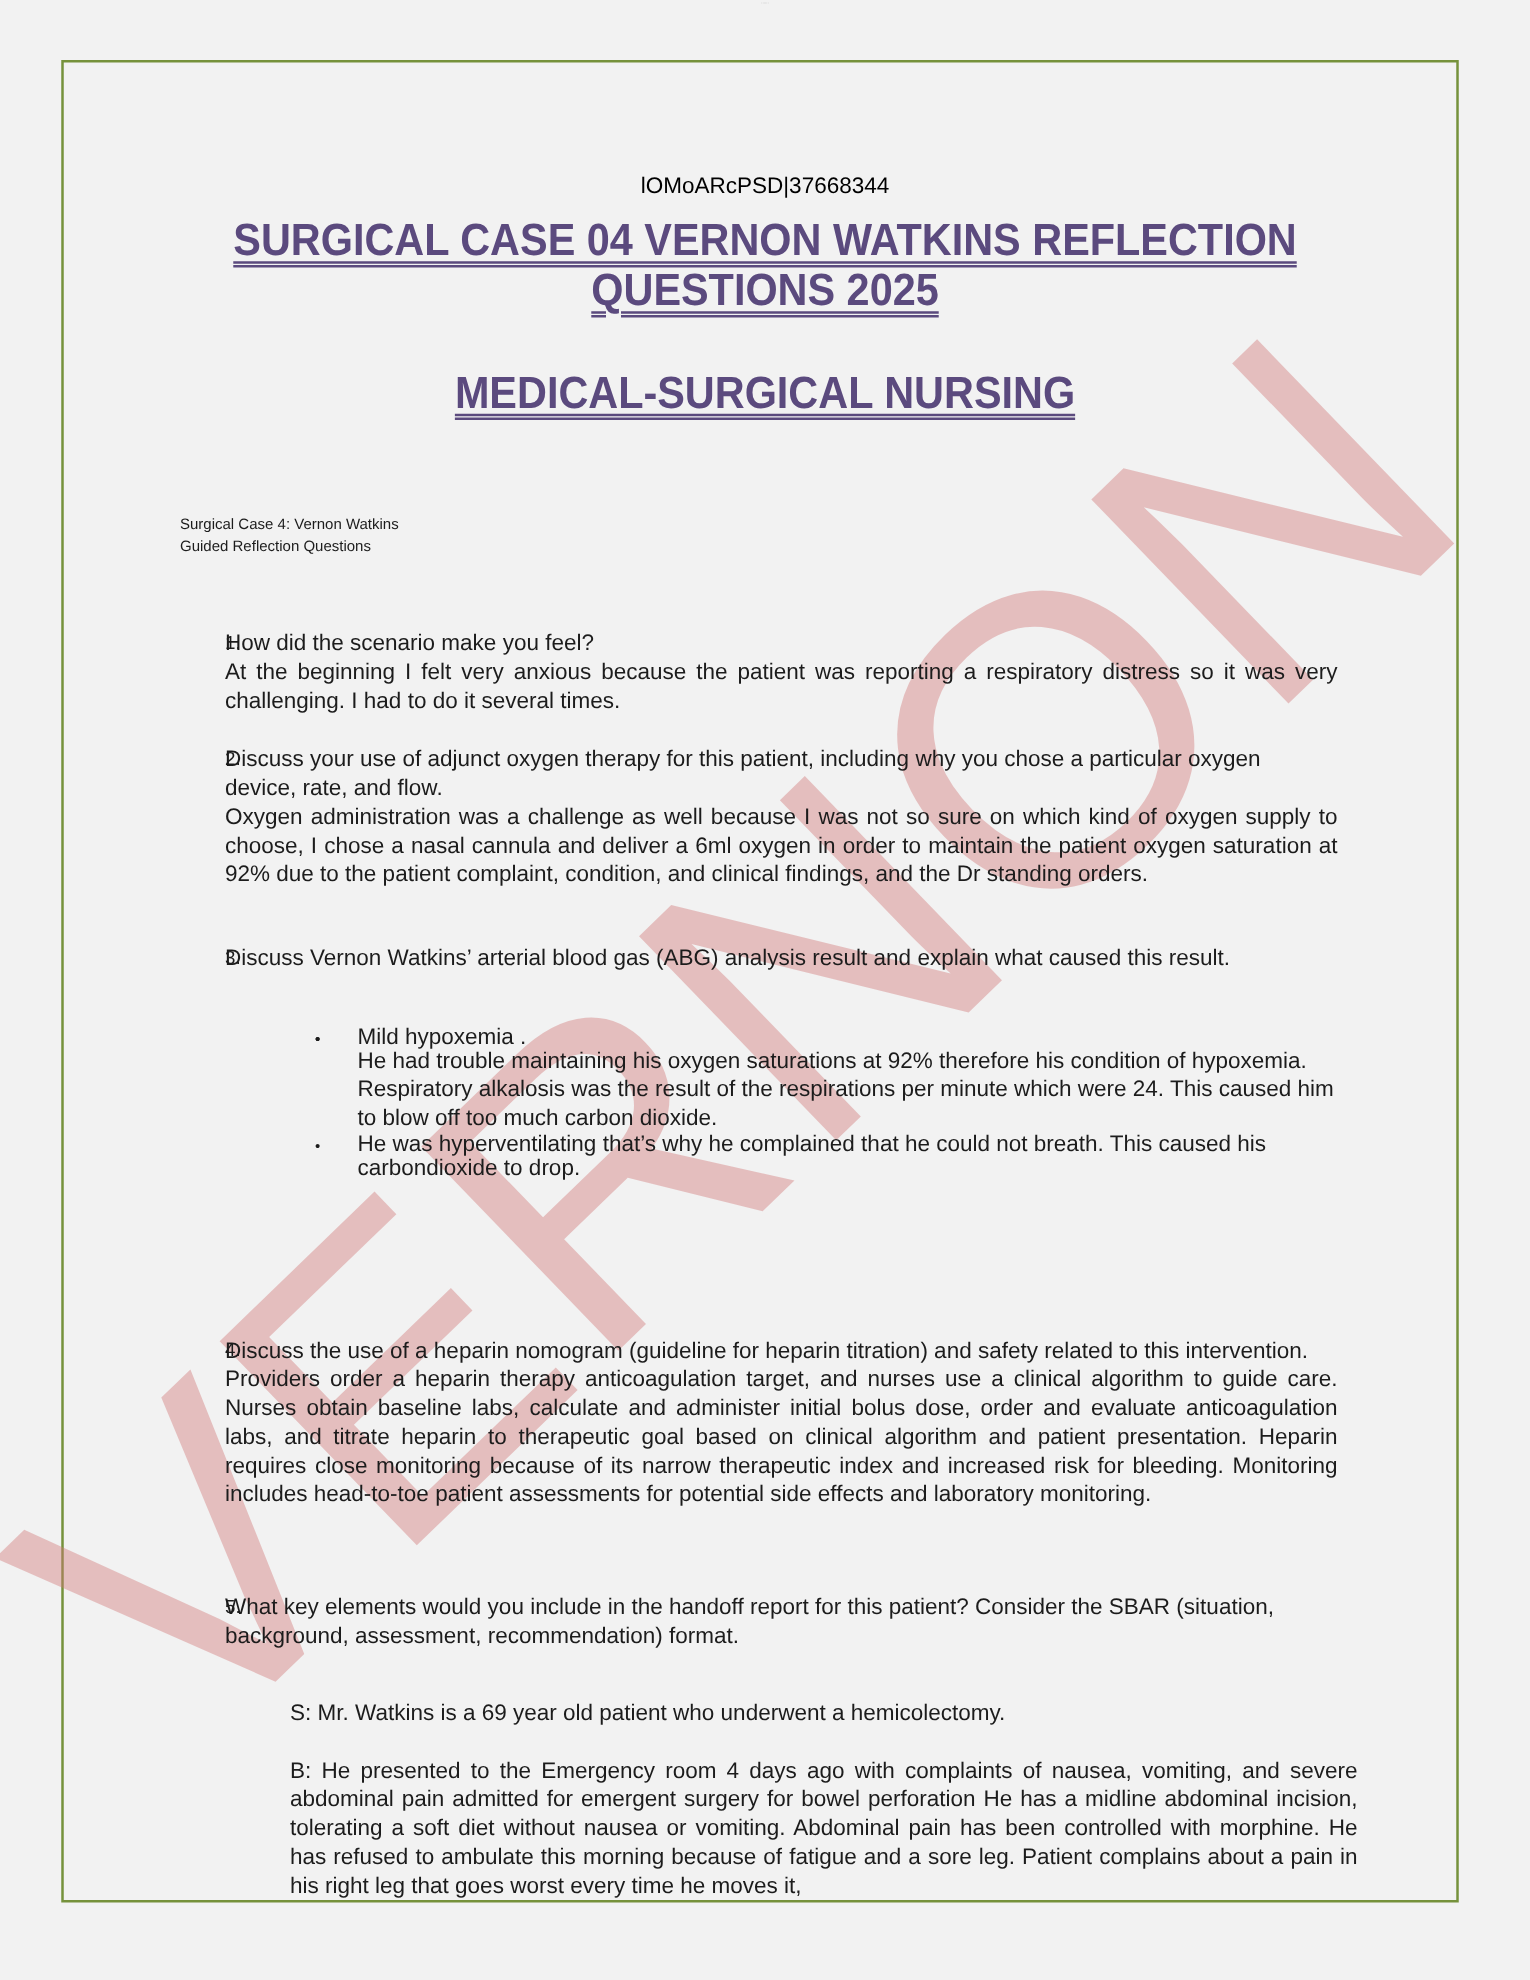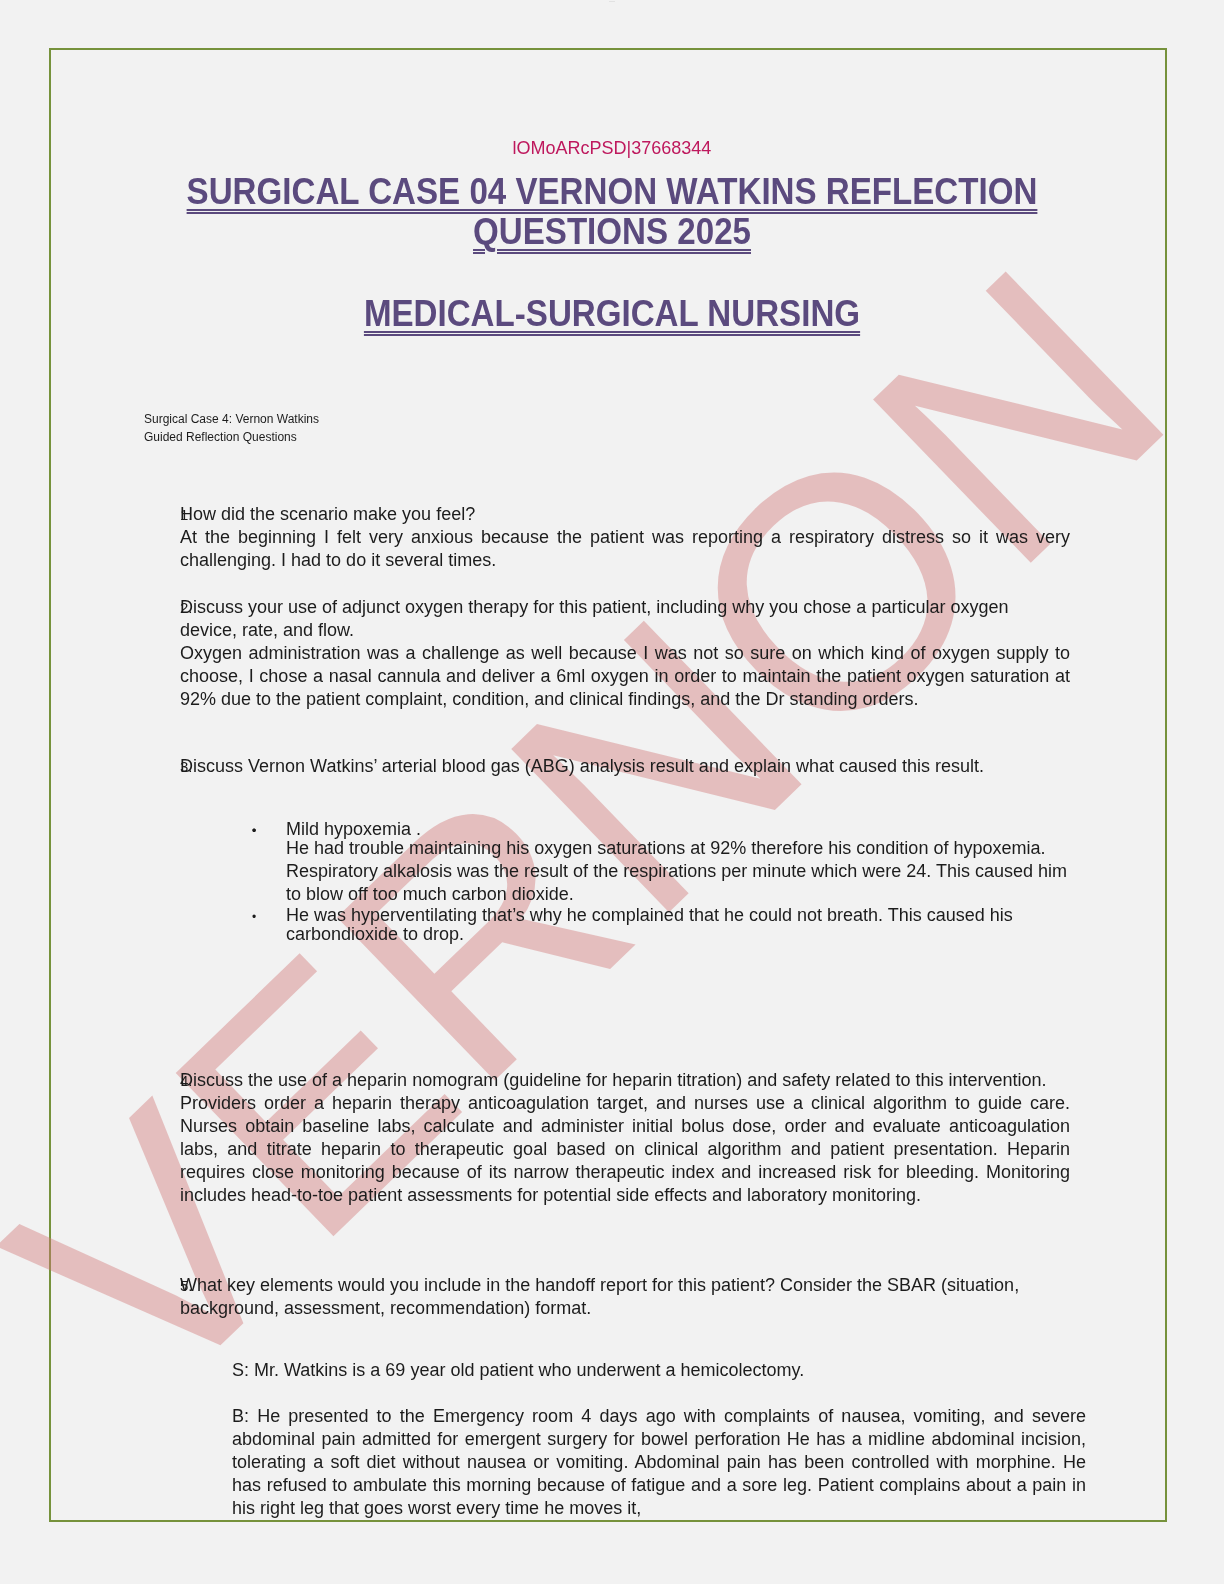--- a/index.html
+++ b/index.html
@@ -25,21 +25,21 @@
     position: absolute; left: 590px; top: 830px;
     transform: translate(-50%, -50%) rotate(-44deg);
     font-size: 330px; letter-spacing: 4px;
     color: rgba(210, 120, 120, 0.42);
     font-family: "Liberation Sans", sans-serif; font-weight: normal;
     white-space: nowrap; line-height: 1;
   }
   .content { position: absolute; left: 0; top: 0; width: 1224px; z-index: 2; }
   .doc-id {
     position: absolute; top: 138px; left: 0; width: 1224px; text-align: center;
-    font-size: 18px; color: #be185d;
+    font-size: 18px; color: #000000;
   }
   .title {
     position: absolute; left: 140px; width: 944px; text-align: center;
     color: #5b4a7e; font-weight: bold; font-size: 36px; line-height: 40px;
     transform: scaleX(0.92); transform-origin: center;
   }
   .title span {
     text-decoration: underline; text-decoration-style: double;
     text-decoration-thickness: 2px; text-underline-offset: 5px;
   }

